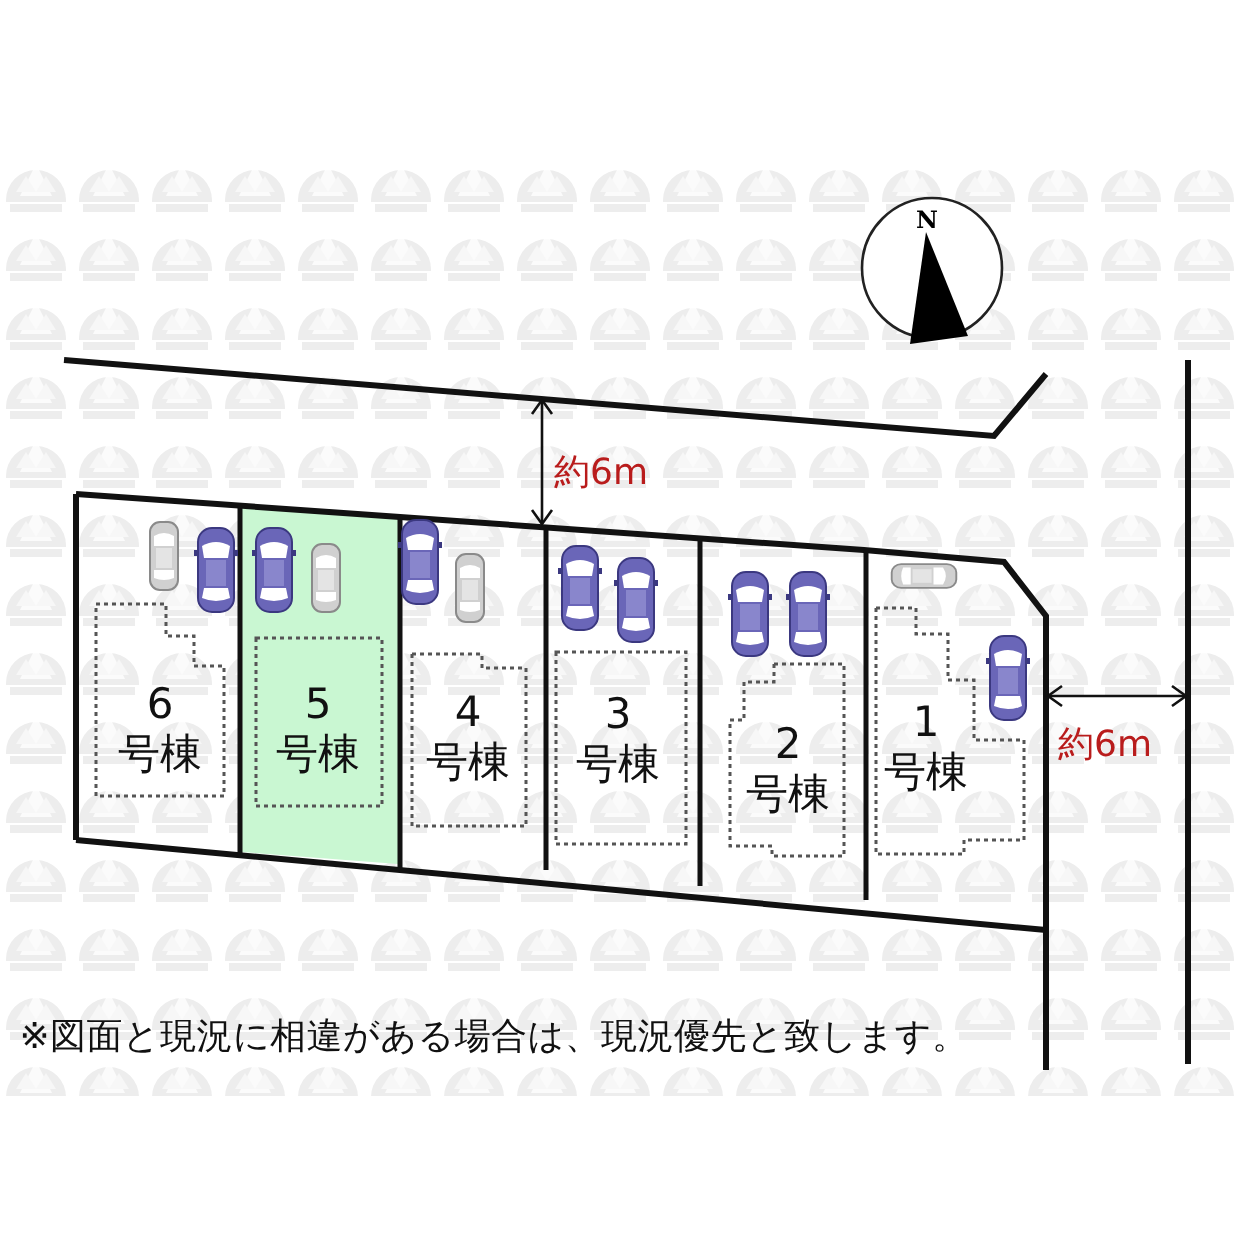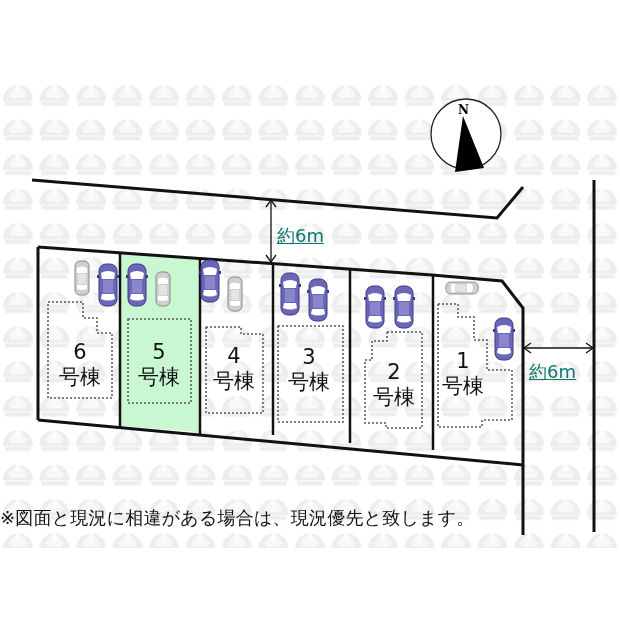--- a/index.html
+++ b/index.html
@@ -1,21 +1,21 @@
 <!DOCTYPE html>
 <html><head>
 <meta charset="utf-8">
 <style>
   html, body { margin:0; padding:0; background:#ffffff; }
   body { width:620px; height:620px; position:relative; overflow:hidden; font-family:"DejaVu Sans", sans-serif; }
   #plan { position:absolute; left:0; top:0; width:620px; height:620px; }
   .wm { position:absolute; left:0; top:74px; width:620px; height:474px; overflow:hidden; }
   .lot-label { position:absolute; text-align:center; font-family:"DejaVu Sans", sans-serif; color:#111; font-size:21px; line-height:25px; }
-  .dim-label { position:absolute; font-family:"DejaVu Sans", sans-serif; color:#0f766e; font-size:18px;text-decoration:underline; }
-  .note { position:absolute; left:0; width:494px; top:506px; font-family:"DejaVu Sans", sans-serif; font-size:18px; color:#111; letter-spacing:0.2px; }
+  .dim-label { position:absolute; font-family:"DejaVu Sans", sans-serif; color:#b91c1c; font-size:18px; }
+  .note { position:absolute; left:0; width:494px; top:506px; text-align:center; font-family:"DejaVu Sans", sans-serif; font-size:18px; color:#111; letter-spacing:0.2px; }
   .compass-n { position:absolute; font-family:"DejaVu Serif", serif; font-weight:bold; font-size:12px; color:#000; }
 </style>
 </head>
 <body>
 
 <div class="wm">
   <svg width="620" height="474" xmlns="http://www.w3.org/2000/svg">
     <defs>
       <pattern id="wmp" x="0" y="0" width="36.5" height="34.5" patternUnits="userSpaceOnUse">
         <path d="M3,26 A15,15 0 0 1 33,26 L33,27 L3,27 Z" fill="#ededed"></path>

